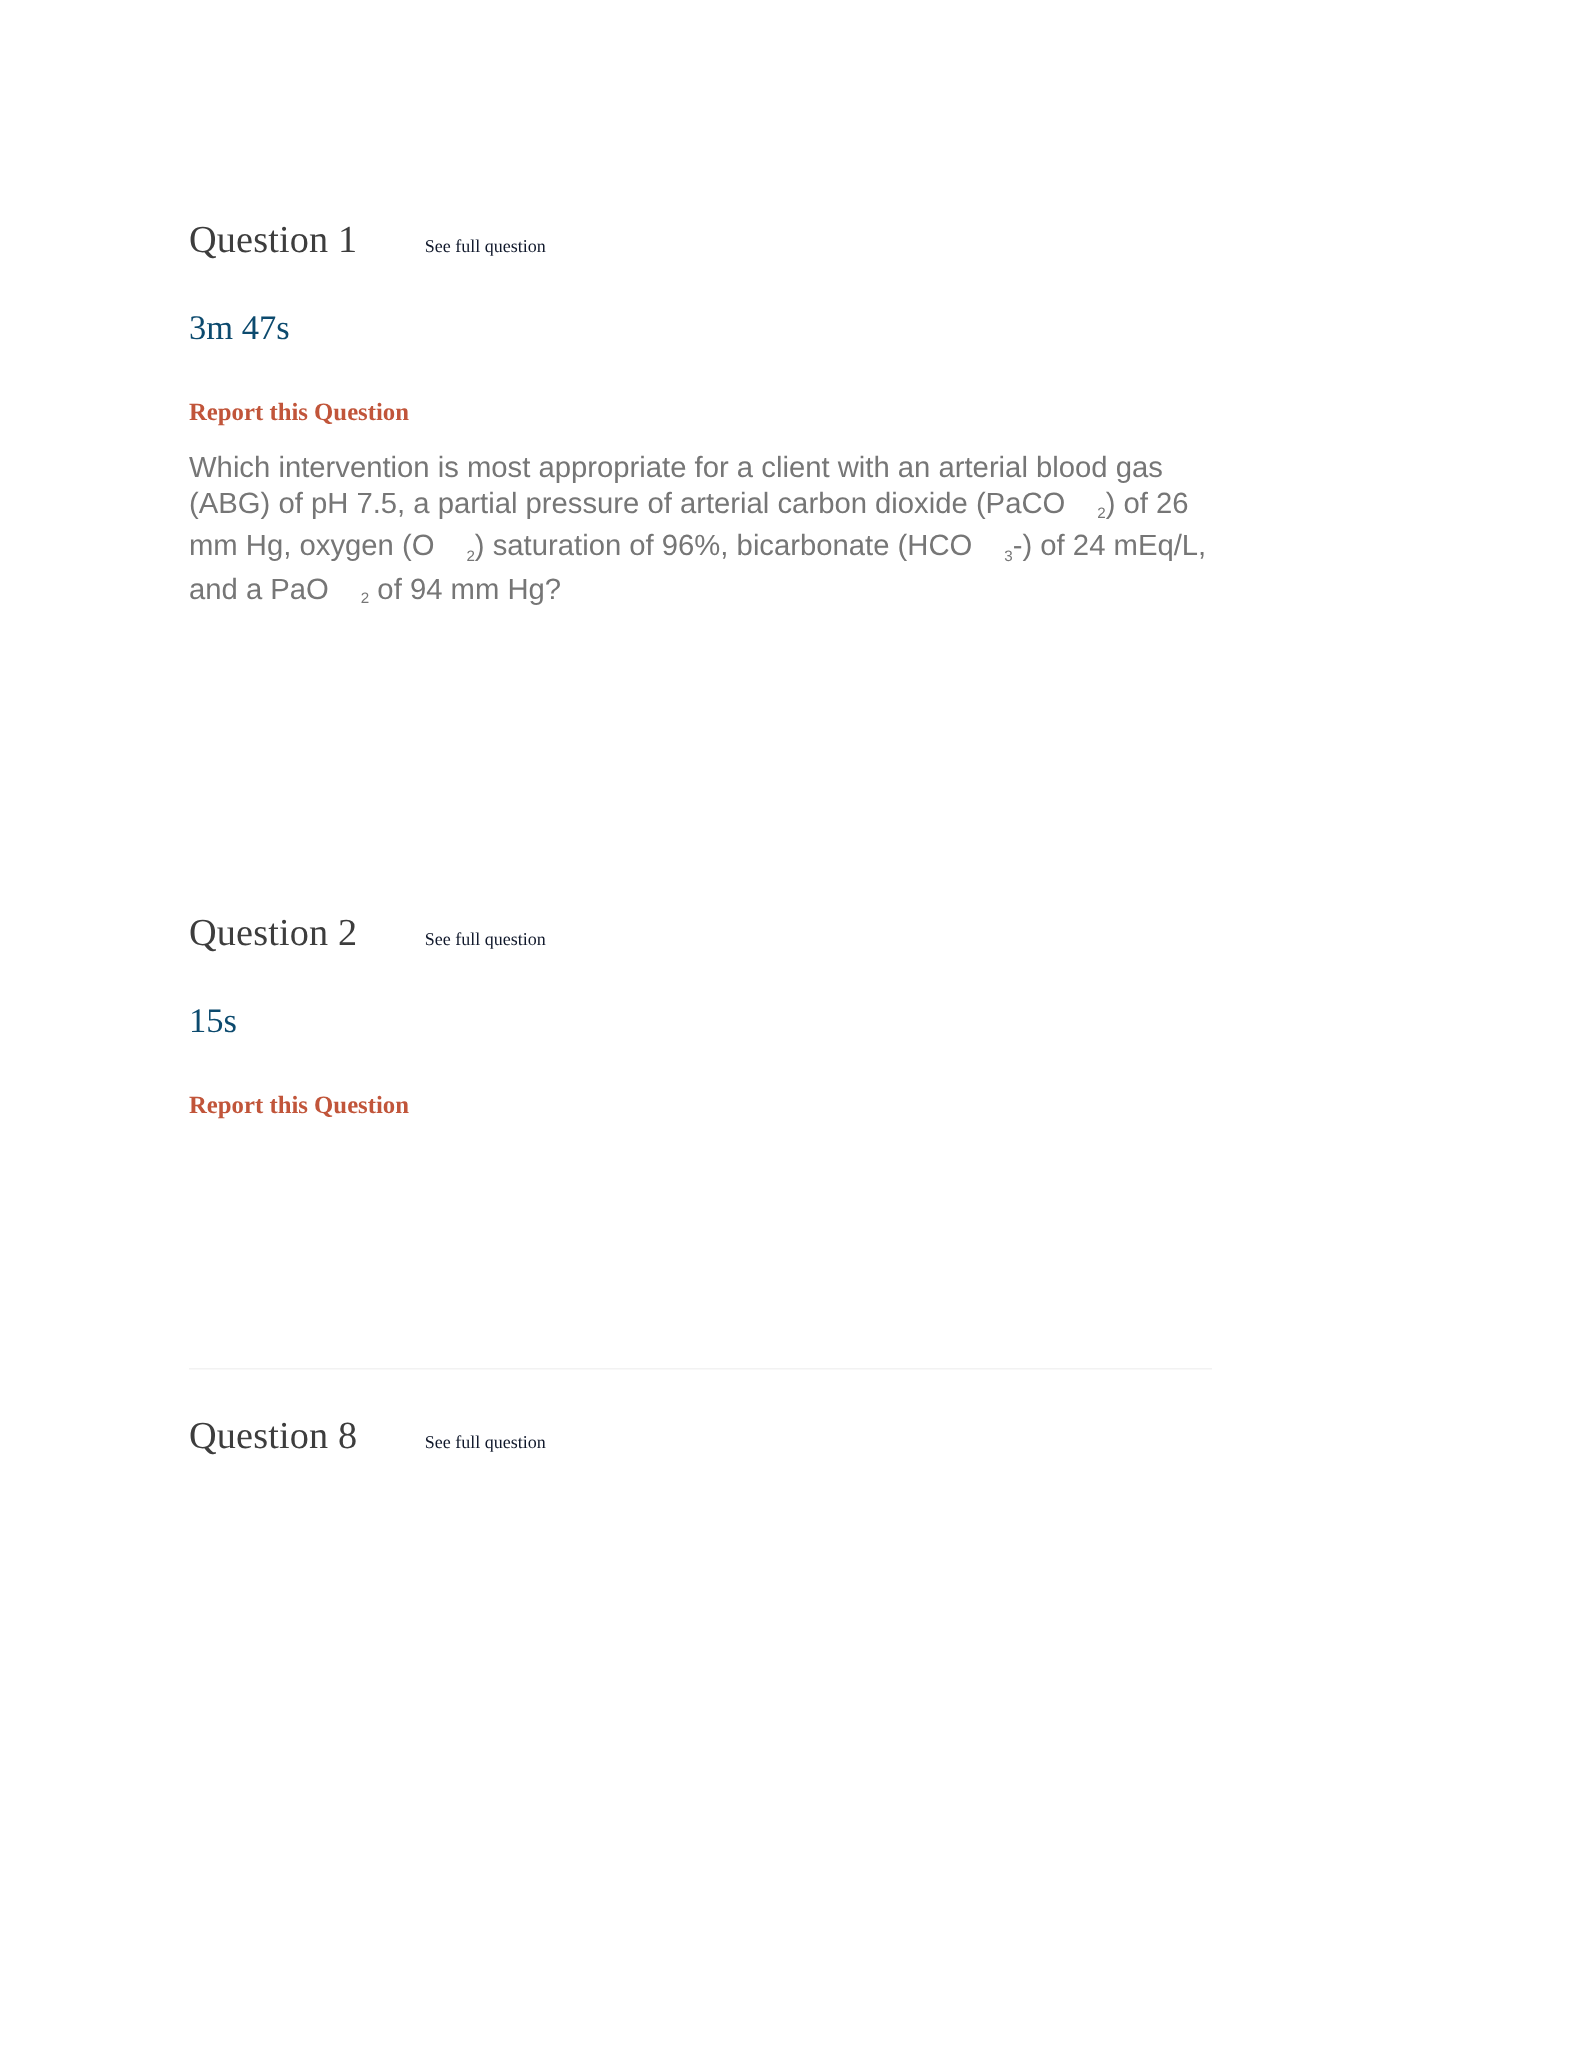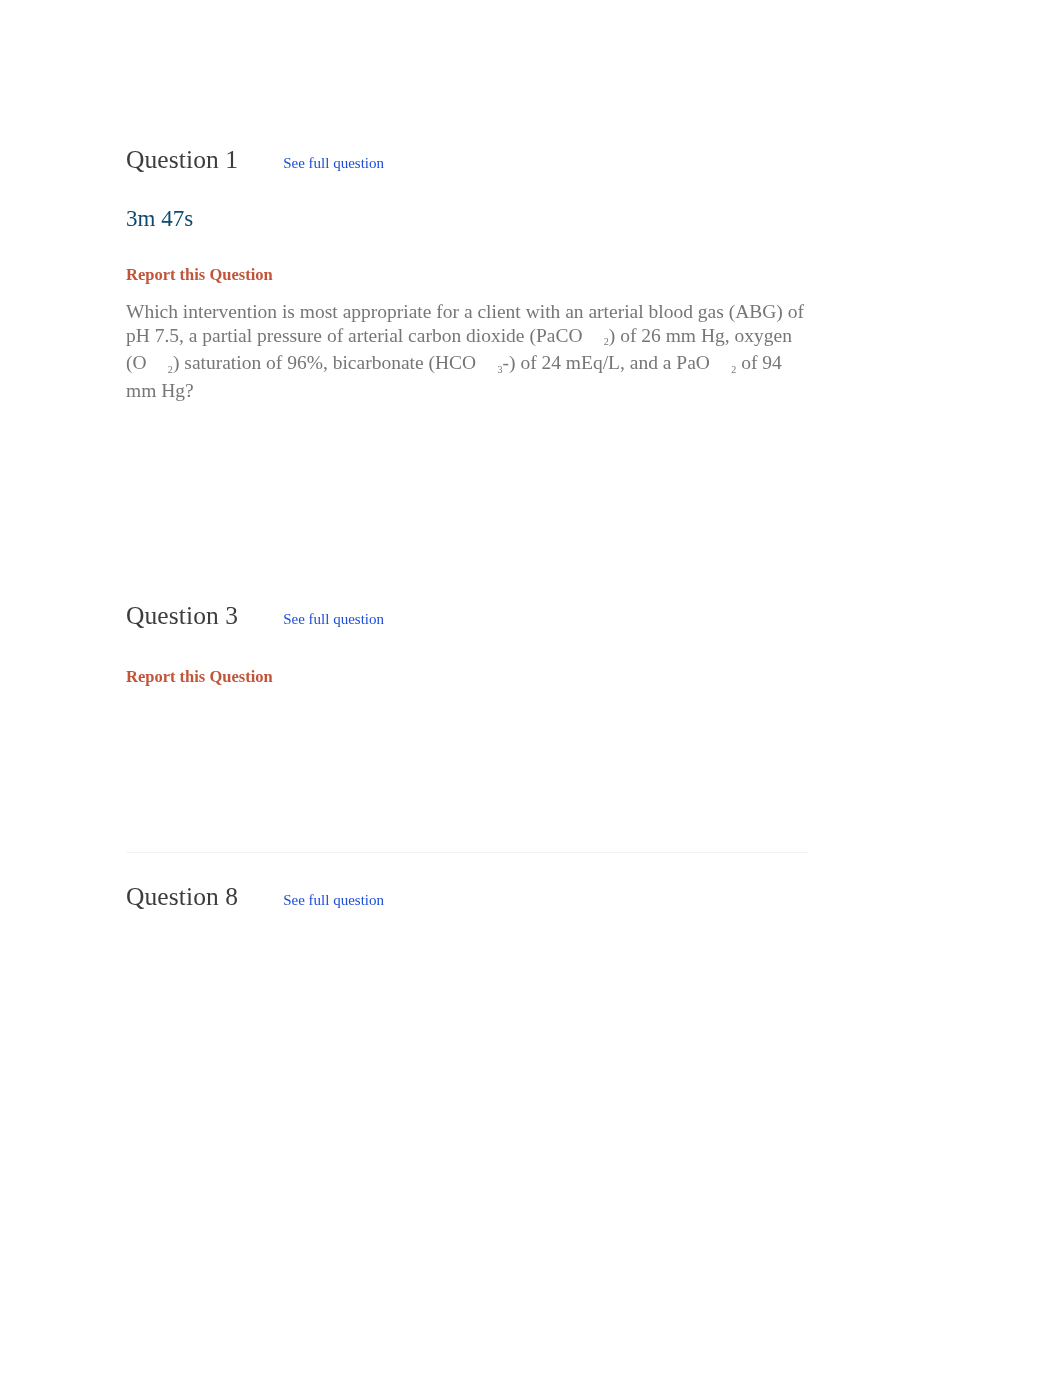--- a/index.html
+++ b/index.html
@@ -42,22 +42,22 @@
     font-size: 25.5px;
     font-weight: 400;
     color: #3d3d3d;
     letter-spacing: 0.1px;
     line-height: 30px;
     margin: 0;
     white-space: nowrap;
   }
   .see-full {
     font-family: "Liberation Serif", "DejaVu Serif", serif;
-    font-size: 15px;
-    color: #1d4ed8;
+    font-size: 12px;
+    color: #0f172a;
     line-height: 18px;
     margin-left: 45px;
     text-decoration: none;
     white-space: nowrap;
     cursor: pointer;
   }
 
   .q-timer {
     font-family: "Liberation Serif", "DejaVu Serif", serif;
     font-size: 23px;
@@ -75,21 +75,21 @@
     color: #c1553a;
     line-height: 22px;
     text-decoration: none;
     padding-top: 31px;
     cursor: pointer;
     white-space: nowrap;
     font-weight: bold;
   }
 
   .q-body {
-    font-family: Liberation Serif, serif;
+    font-family: Liberation Sans, sans-serif;
     font-size: 19.5px;
     color: #767676;
     line-height: 24.2px;
     margin: 0;
     padding-top: 14px;
     max-width: 800px;
   }
   .q-body.narrow { max-width: 718px; }
 
   sub {
@@ -130,24 +130,25 @@
 
     <a class="report-link">Report this Question</a>
 
     <p class="q-body"><span>Which intervention is most appropriate for a client with an arterial blood gas (ABG) of pH 7.5, a partial pressure of arterial carbon dioxide (PaCO</span><sub>2</sub><span>) of 26 mm Hg, oxygen (O</span><sub>2</sub><span>) saturation of 96%, bicarbonate (HCO</span><sub>3</sub><span>-) of 24 mEq/L, and a PaO</span><sub>2</sub><span> of 94 mm Hg?</span></p>
 
     <div class="q-spacer-1"></div>
   </section>
 
   <section class="question-block q2">
     <div class="q-header">
-      <h2 class="q-title">Question 3</h2>
+      <h2 class="q-title">Question 2</h2>
       <a class="see-full">See full question</a>
     </div>
 
+    <p class="q-timer">15s</p>
 
     <a class="report-link">Report this Question</a>
 
 
     <div class="q-spacer-2"></div>
   </section>
 
   <div class="divider-wrap">
     <hr class="divider">
   </div>

